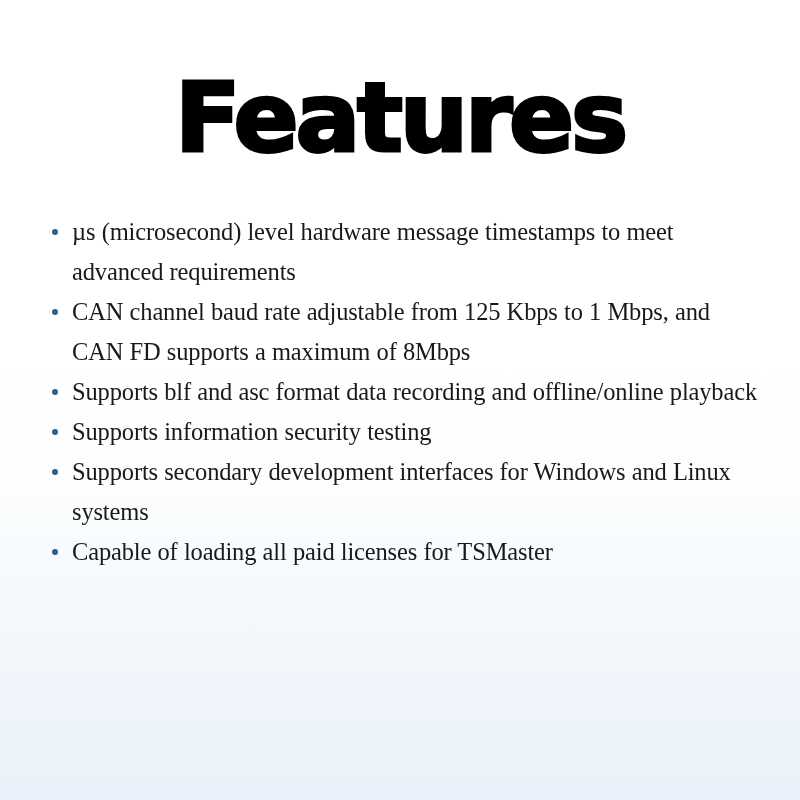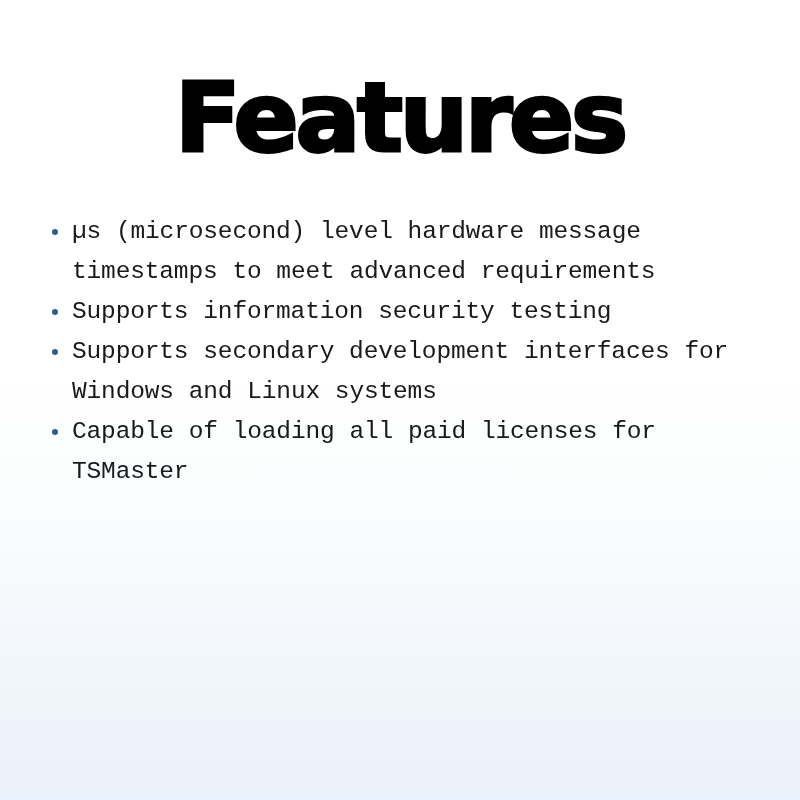--- a/index.html
+++ b/index.html
@@ -63,21 +63,21 @@
     width: 712px;
     margin: 0;
     padding: 0;
     list-style: none;
   }
 
   .feature-item {
     position: relative;
     padding-left: 26px;
     margin: 0 0 0 0;
-    font-family: Liberation Mono, monospace;
+    font-family: Liberation Serif, serif;
     font-size: 24.5px;
     line-height: 40px;
     letter-spacing: -0.15px;
     color: #18191b;
     word-spacing: 0.3px;
   }
 
   .feature-bullet {
     position: absolute;
     left: 6px;
@@ -101,20 +101,28 @@
     <h1 id="page-title">Features</h1>
   </div>
 
   <ul id="feature-list">
     <li class="feature-item">
       <span class="feature-bullet"></span>
       <span class="feature-text">µs (microsecond) level hardware message timestamps to meet advanced requirements</span>
     </li>
     <li class="feature-item">
       <span class="feature-bullet"></span>
+      <span class="feature-text">CAN channel baud rate adjustable from 125 Kbps to 1 Mbps, and CAN FD supports a maximum of 8Mbps</span>
+    </li>
+    <li class="feature-item">
+      <span class="feature-bullet"></span>
+      <span class="feature-text">Supports blf and asc format data recording and offline/online playback</span>
+    </li>
+    <li class="feature-item">
+      <span class="feature-bullet"></span>
       <span class="feature-text">Supports information security testing</span>
     </li>
     <li class="feature-item">
       <span class="feature-bullet"></span>
       <span class="feature-text">Supports secondary development interfaces for Windows and Linux systems</span>
     </li>
     <li class="feature-item">
       <span class="feature-bullet"></span>
       <span class="feature-text">Capable of loading all paid licenses for TSMaster</span>
     </li>

